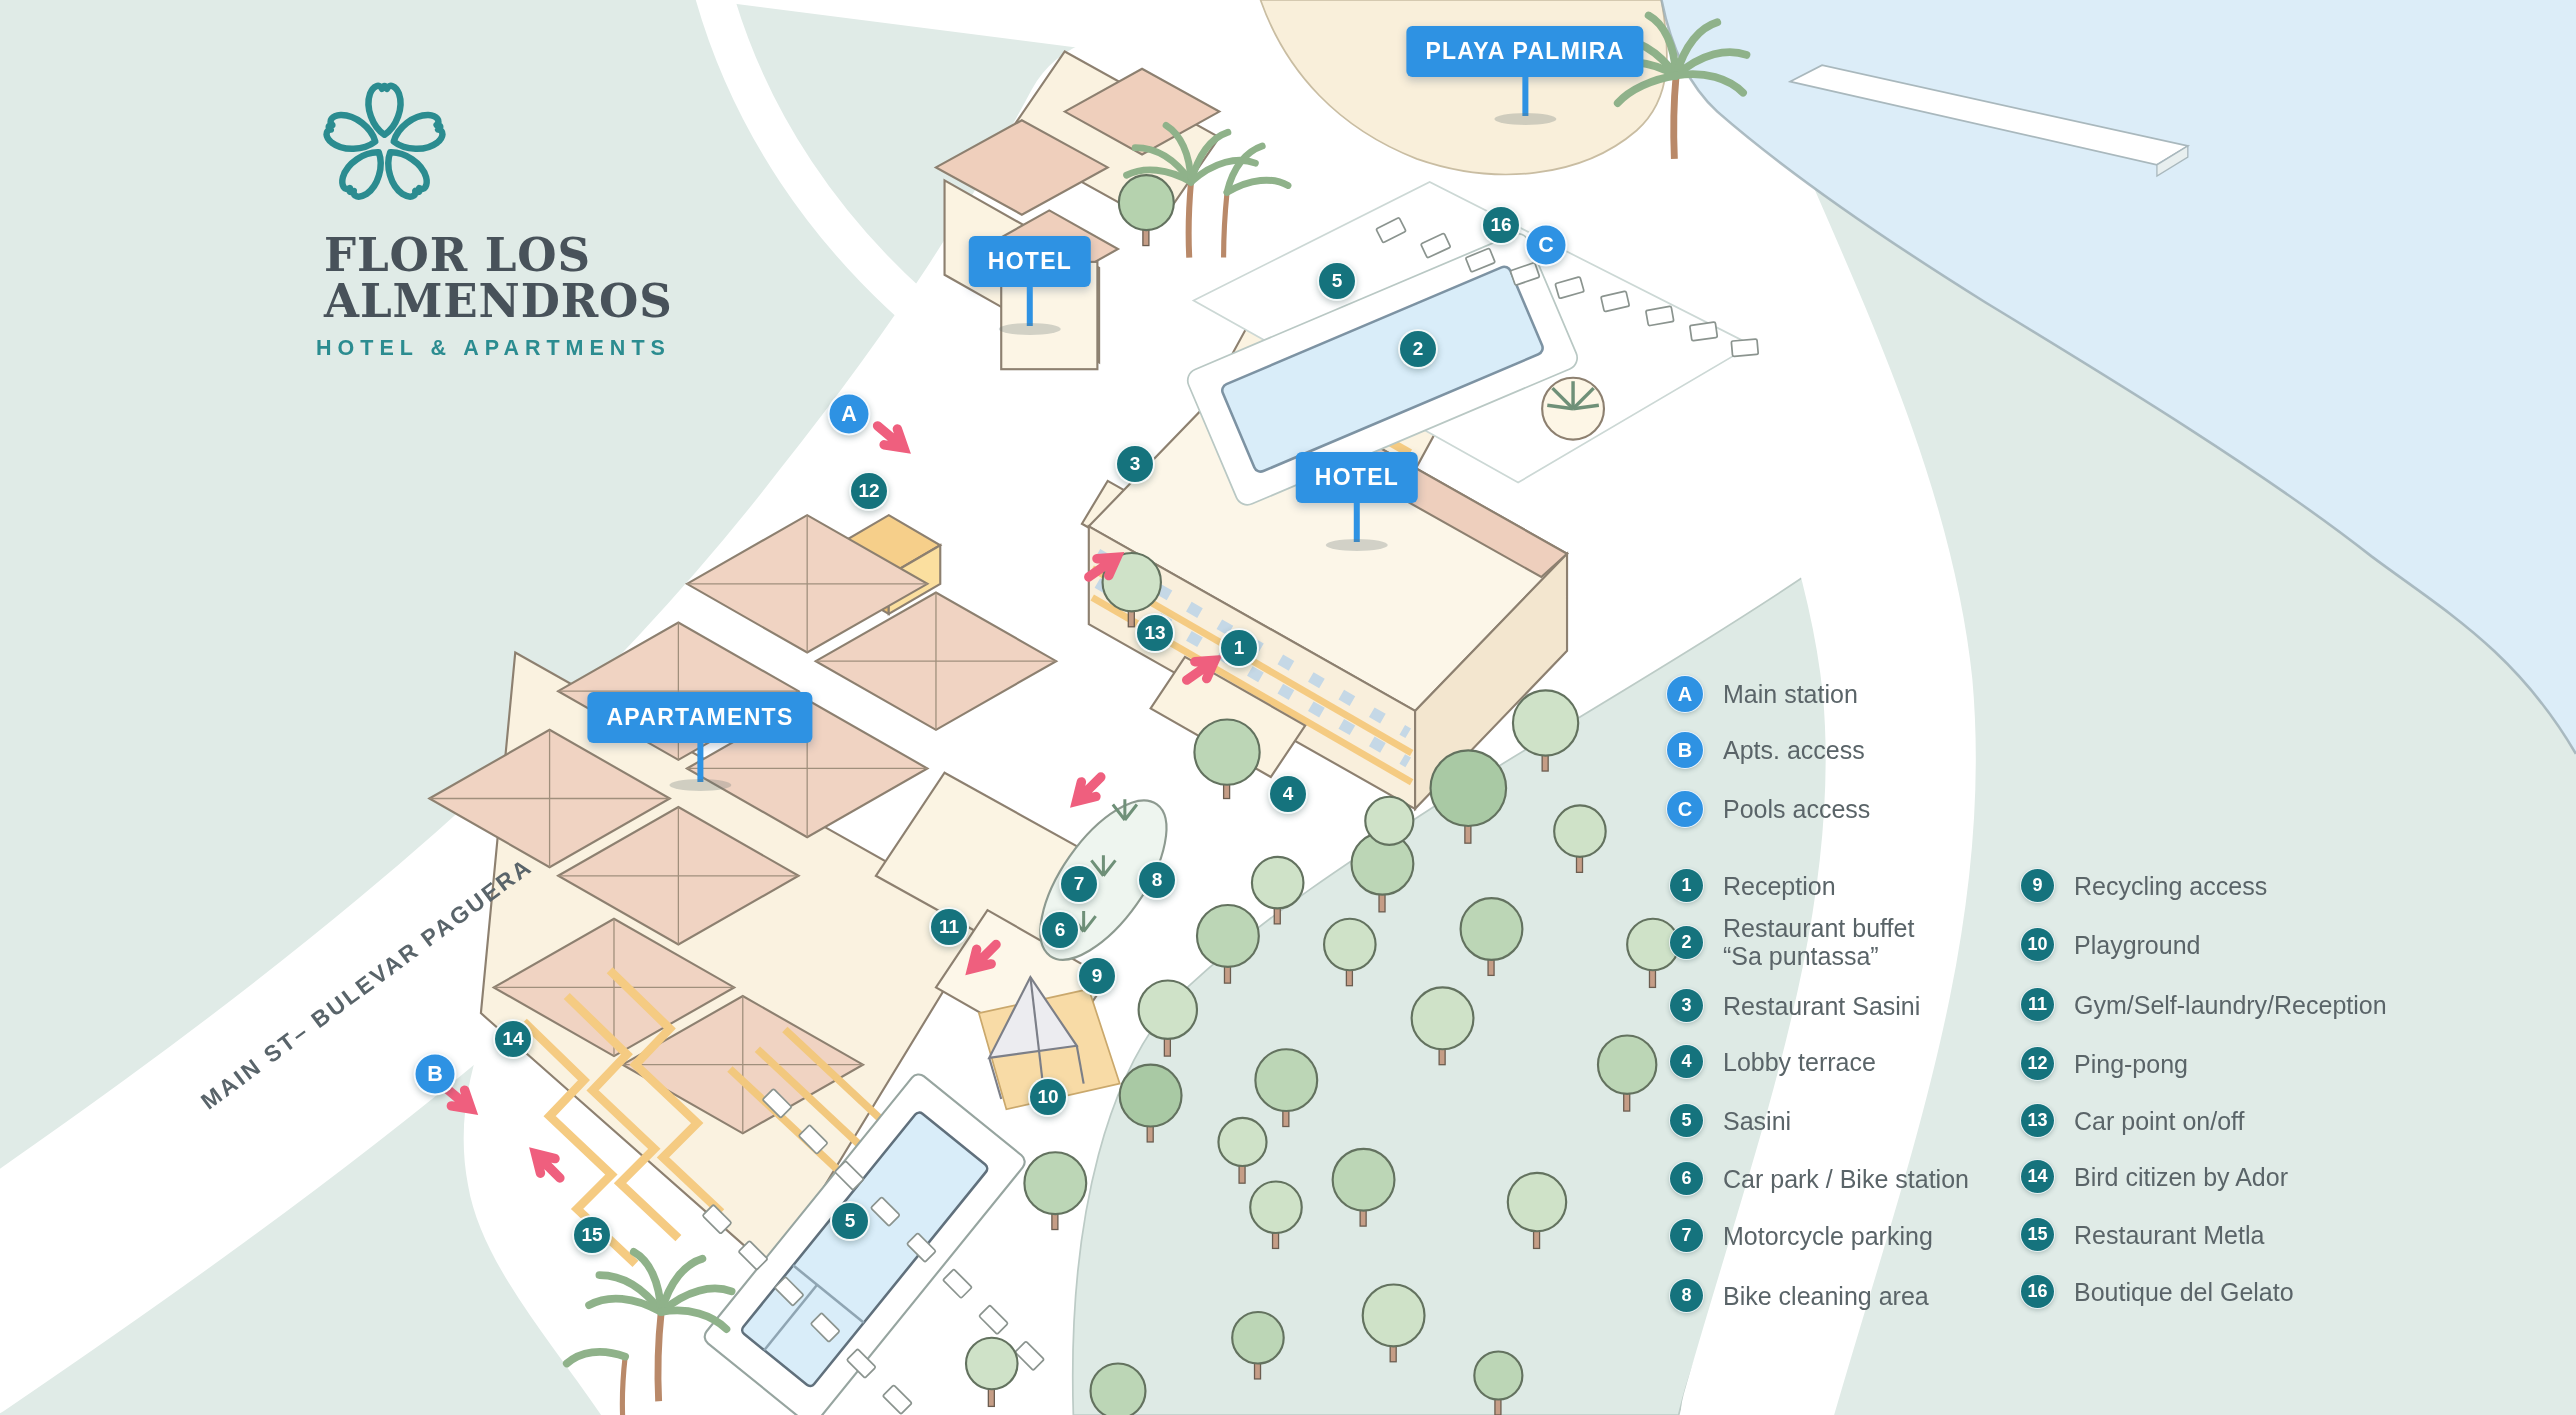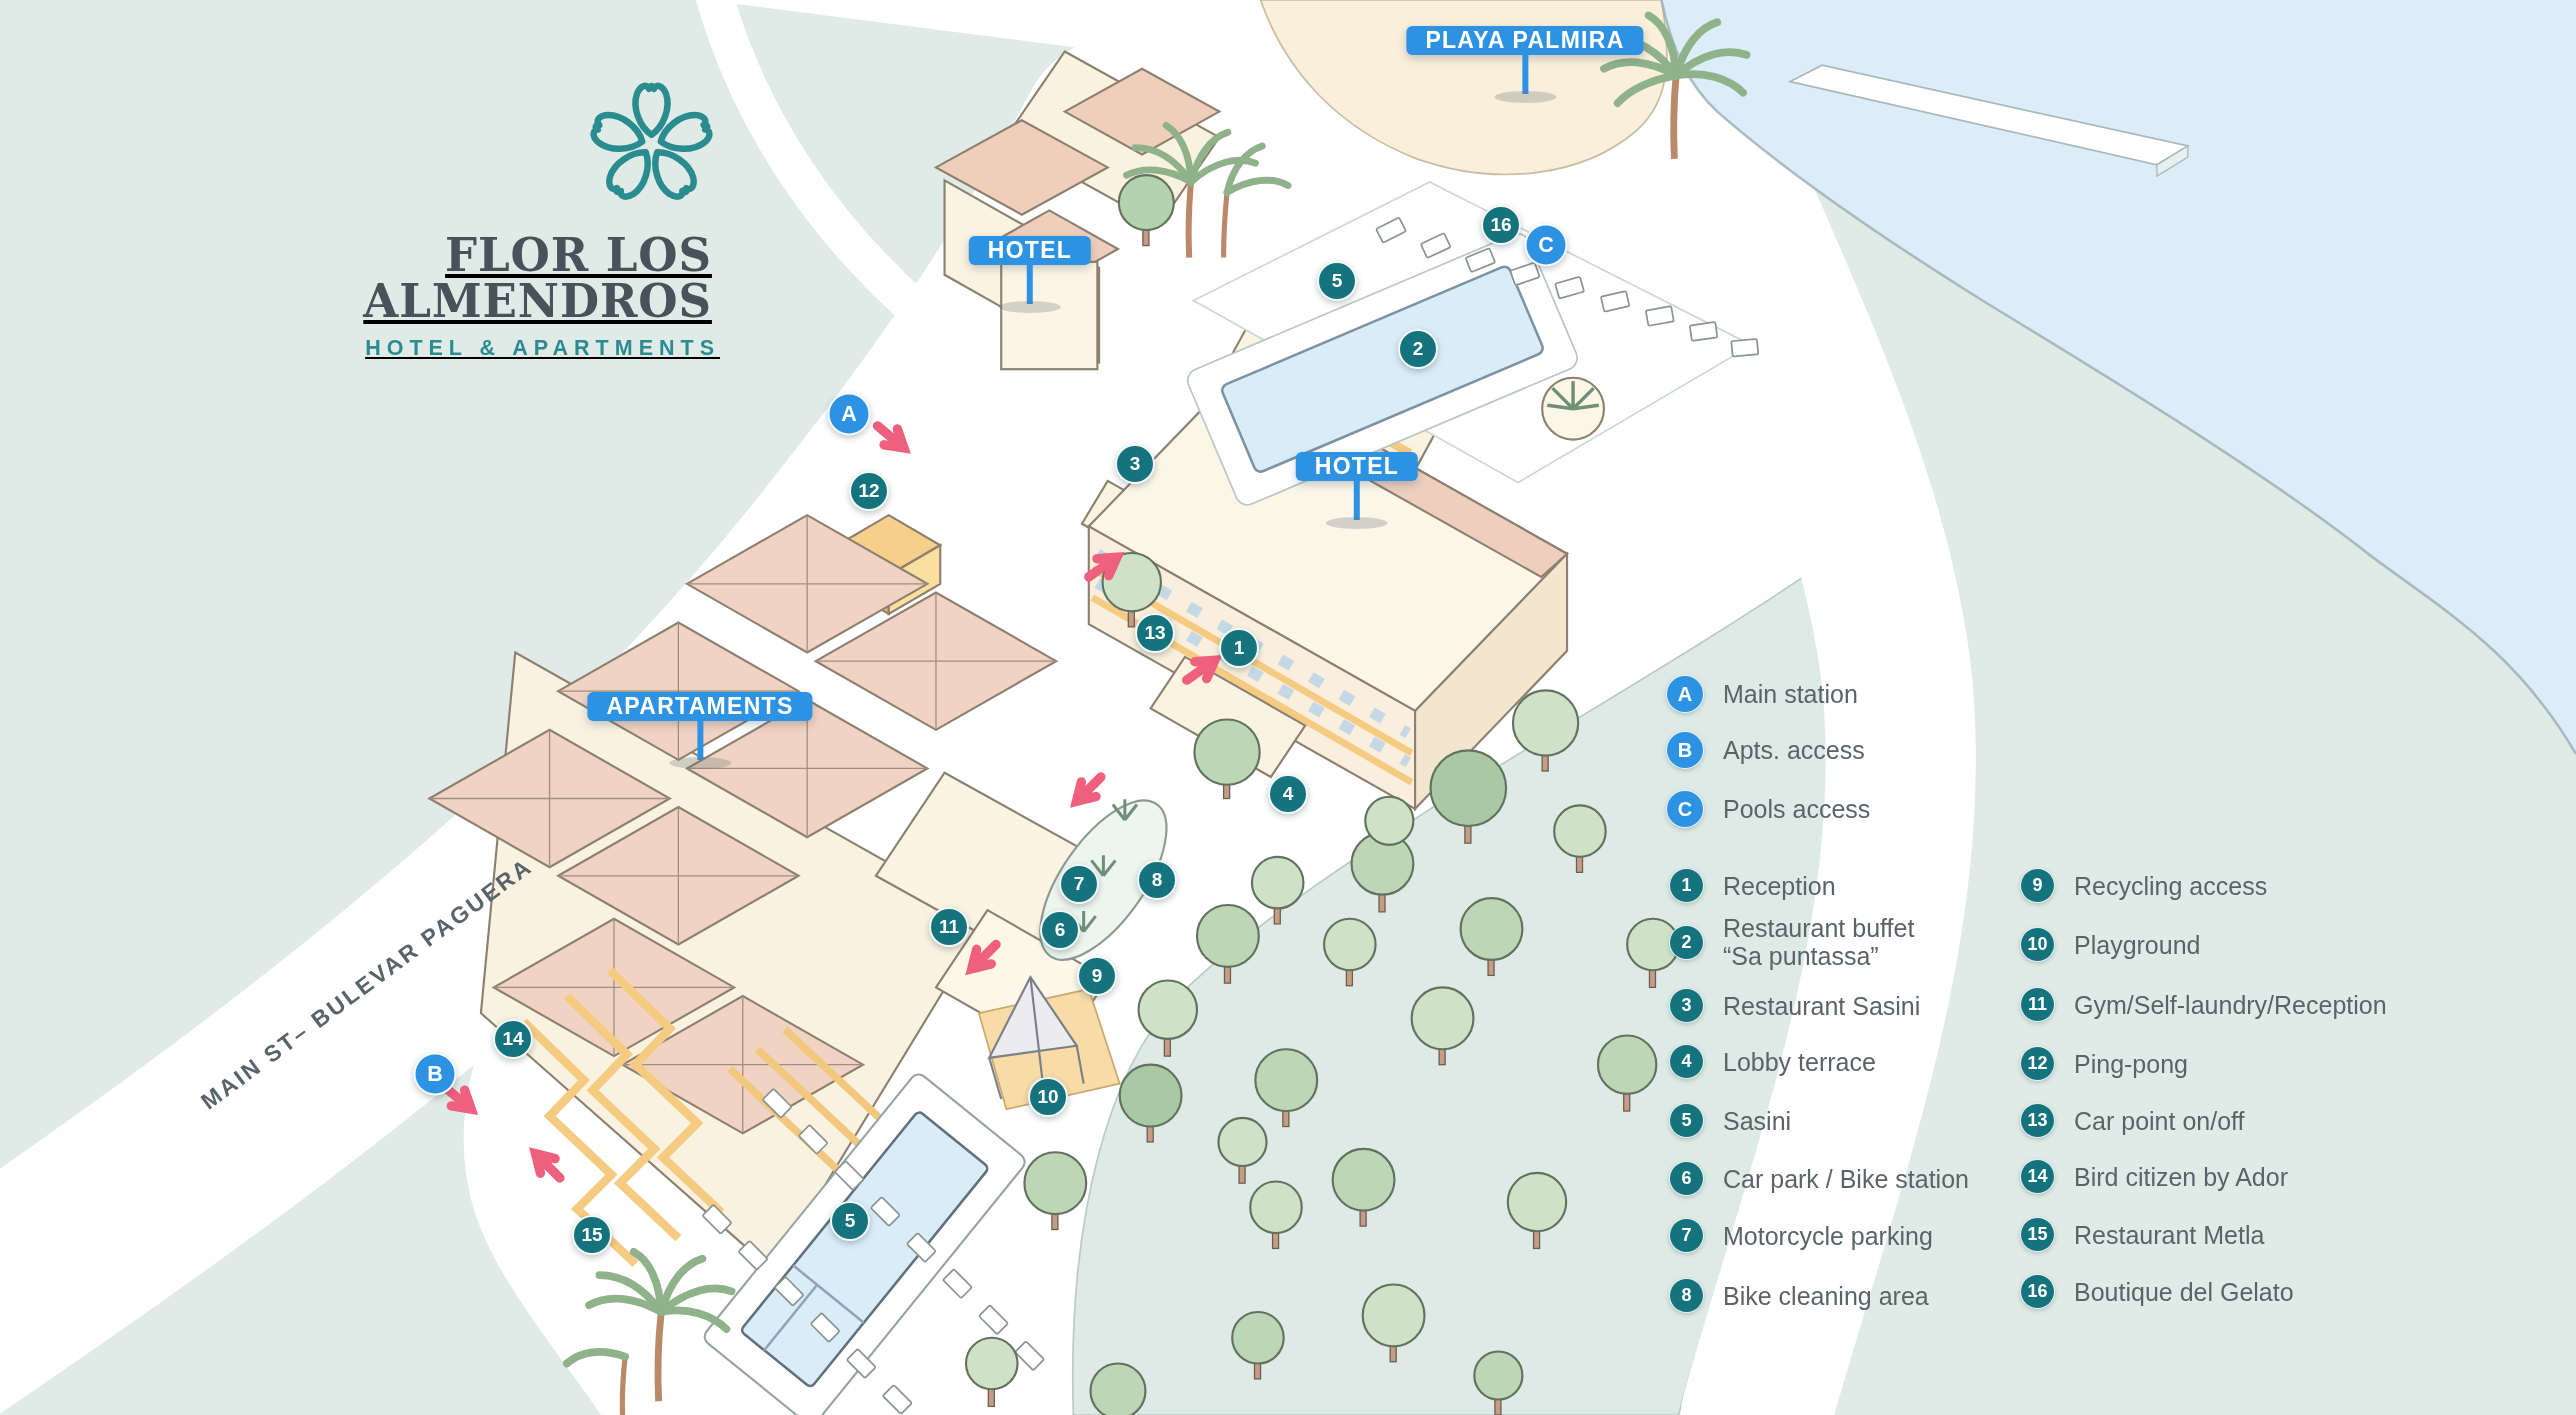--- a/index.html
+++ b/index.html
@@ -12,39 +12,39 @@
           display:flex;align-items:center;justify-content:center;color:#fff;
           font-weight:bold;border:2.6px solid rgba(255,255,255,.95);
           box-shadow:0 2.6px 6px rgba(40,70,70,.3);z-index:30;}
   .marker.number{width:36px;height:36px;background:#15737d;font-size:19px;}
   .marker.letter{width:39px;height:39px;background:#2e92e3;font-size:21.5px;}
 
   
   .badge-group{position:absolute;transform:translate(-50%,0);display:flex;
                flex-direction:column;align-items:center;z-index:28;}
   .badge-pill{background:#2e92e3;color:#fff;font-weight:bold;font-size:23px;
-              letter-spacing:1.3px;padding:1px 19px;border-radius:6px;
+              letter-spacing:1.3px;padding:12px 19px;border-radius:6px;
               box-shadow:0 3.4px 8.6px rgba(30,60,90,.25);white-space:nowrap;}
   .badge-stick{width:6px;height:39px;background:#2e92e3;}
   .badge-shadow{width:62px;height:12px;border-radius:50%;
                 background:rgba(100,115,115,.28);margin-top:-3.4px;}
 
   
   .lg-row{position:absolute;display:flex;align-items:center;gap:19px;z-index:35;}
   .lg-dot{border-radius:50%;display:flex;align-items:center;justify-content:center;
           color:#fff;font-weight:bold;box-shadow:0 1.7px 4.3px rgba(40,70,70,.25);
           border:1.7px solid rgba(255,255,255,.9);flex:0 0 auto;}
   .lg-dot.teal{width:33px;height:33px;background:#15737d;font-size:18px;}
   .lg-dot.blue{width:36px;height:36px;background:#2e92e3;font-size:20px;}
   .lg-text{font-size:25px;color:#5a6468;line-height:28px;white-space:nowrap;}
   .lg-text span{display:block;}
   .lg-text span:empty{display:none;}
 
   
-  .logo{position:absolute;left:316px;top:76px;width:404px;text-align:right;z-index:25;text-decoration:underline;}
+  .logo{position:absolute;left:316px;top:76px;width:404px;text-align:left;z-index:25;}
   .logo-flower{width:137px;height:137px;margin:0 auto;}
   .logo-title{margin:15.5px 0 0 0;font-family:"DejaVu Serif","Liberation Serif",serif;
               font-weight:bold;color:#48525a;font-size:47px;line-height:46px;
               letter-spacing:0.9px;transform:scaleX(.96);}
   .logo-sub{margin-top:12px;color:#2b8c90;font-size:21.5px;font-weight:bold;
             letter-spacing:6px;}
 
   
   .street{position:absolute;left:204px;top:1091px;transform:rotate(-36.5deg);
           transform-origin:left center;font-size:23px;font-weight:bold;

